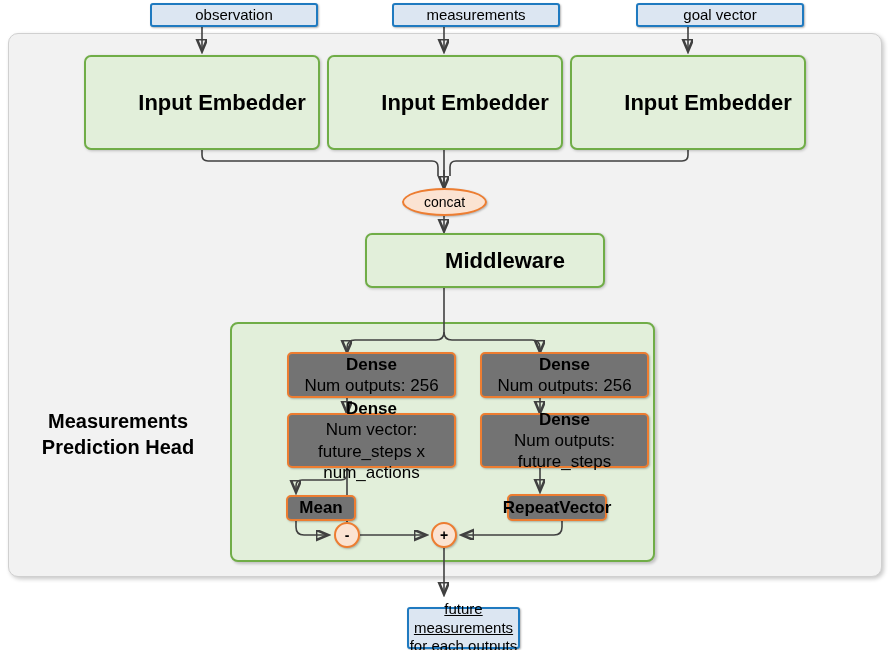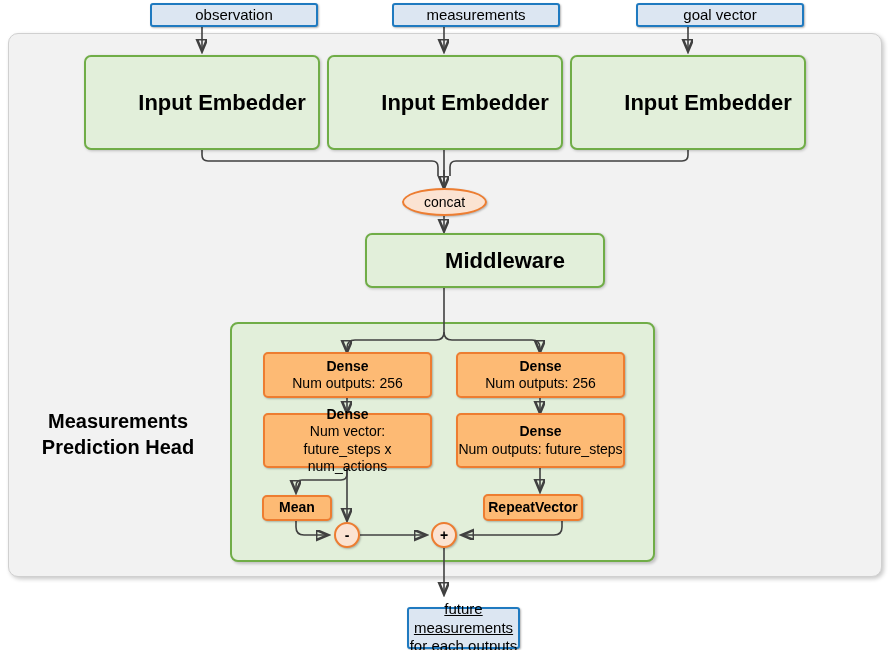--- a/index.html
+++ b/index.html
@@ -47,26 +47,27 @@
     border: 2px solid #70ad47;
     border-radius: 7px;
     color: #000000;
     font-weight: bold;
     box-shadow: 1px 1px 3px rgba(0,0,0,0.22);
     padding-left: 40px;
   }
 
   
   .orange-box {
-    background: #fdba74;
+    background: #737373;
     border: 2px solid #ed7d31;
     border-radius: 5px;
     color: #000000;
-    font-size: 14px;
+    font-size: 17px;
     box-shadow: 1px 1px 2px rgba(0,0,0,0.25);
+    margin-left: 24px;
   }
   .orange-box .ob-title {
     font-weight: bold;
   }
 
   
   #outer-frame {
     position: absolute;
     left: 8px;
     top: 33px;

